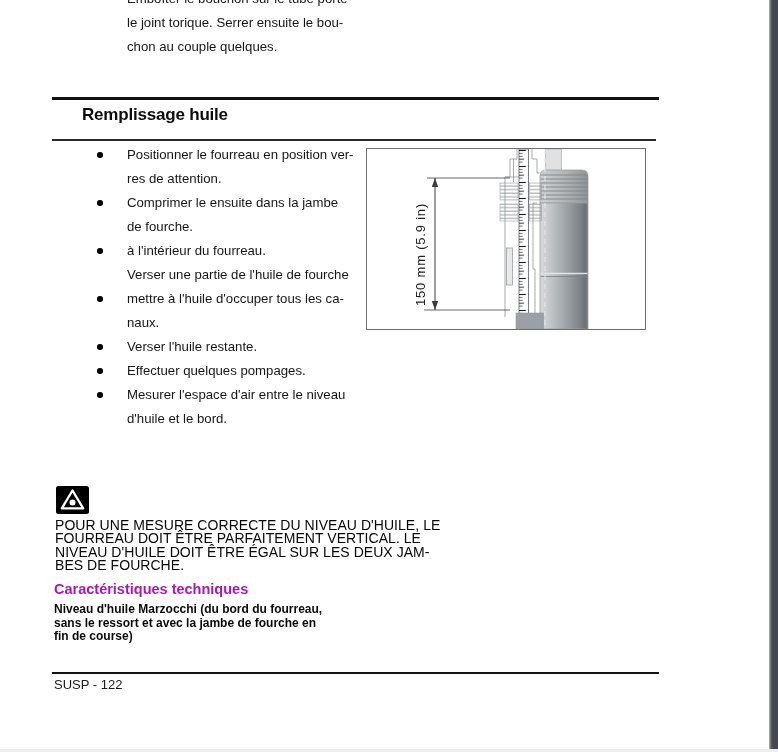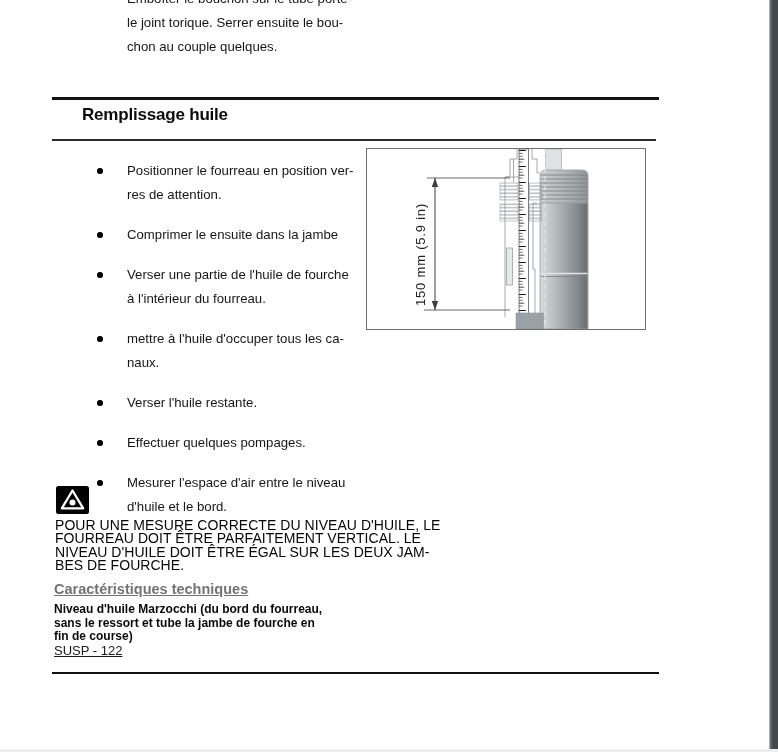--- a/index.html
+++ b/index.html
@@ -9,37 +9,37 @@
     font-family:"Liberation Sans", sans-serif;
     -webkit-font-smoothing:antialiased;
   }
   .abs{position:absolute;}
 
   
   .bodytext{font-size:13.2px;line-height:24px;color:#161616;}
   .line{white-space:nowrap;}
 
   
-  .step{position:relative;margin-top:16px;}
+  .step{position:relative;}
   .bullet{
     position:absolute;left:-30px;top:9px;width:5.5px;height:5.5px;
     border-radius:50%;background:#000;
   }
 
   
   .rule{background:#121212;}
 
   
   .h1{font-size:17px;font-weight:bold;color:#0c0c0c;letter-spacing:-0.2px;white-space:nowrap;}
 
   
   .caution{font-size:14px;font-weight:normal;line-height:13.4px;color:#060606;letter-spacing:0.05px;}
 
   
-  .h2{font-size:14.5px;font-weight:bold;color:#737373;white-space:nowrap;text-decoration:underline;}
+  .h2{font-size:14.5px;font-weight:bold;color:#a21caf;white-space:nowrap;}
   .specs{font-size:12px;font-weight:bold;line-height:13.7px;color:#0a0a0a;}
 
   
   .footer{font-size:13px;color:#1b1b1b;white-space:nowrap;}
 
   
   .figbox{
     left:366px;top:148px;width:280px;height:182px;
     border:1px solid #6e6e6e;box-sizing:border-box;background:#fff;
   }
@@ -69,25 +69,26 @@
 
 <div class="abs bodytext" style="left:127px;top:143px;width:256px;">
   <div class="step">
     <span class="bullet"></span>
     <div class="line">Positionner le fourreau en position ver-</div>
     <div class="line">res de attention.</div>
   </div>
   <div class="step">
     <span class="bullet"></span>
     <div class="line">Comprimer le ensuite dans la jambe</div>
-  </div>
-  <div class="step">
-    <span class="bullet"></span>
+    <div class="line">de fourche.</div>
+  </div>
+  <div class="step">
+    <span class="bullet"></span>
+    <div class="line">à l'intérieur du fourreau.</div>
     <div class="line">Verser une partie de l'huile de fourche</div>
-    <div class="line">à l'intérieur du fourreau.</div>
   </div>
   <div class="step">
     <span class="bullet"></span>
     <div class="line">mettre à l'huile d'occuper tous les ca-</div>
     <div class="line">naux.</div>
   </div>
   <div class="step">
     <span class="bullet"></span>
     <div class="line">Verser l'huile restante.</div>
   </div>
@@ -194,21 +195,21 @@
 <div class="abs caution" style="left:55px;top:519px;width:320px;">
   <div class="line">POUR UNE MESURE CORRECTE DU NIVEAU D'HUILE, LE</div>
   <div class="line">FOURREAU DOIT ÊTRE PARFAITEMENT VERTICAL. LE</div>
   <div class="line">NIVEAU D'HUILE DOIT ÊTRE ÉGAL SUR LES DEUX JAM-</div>
   <div class="line">BES DE FOURCHE.</div>
 </div>
 
 <div class="abs h2" style="left:54px;top:581px;">Caractéristiques techniques</div>
 <div class="abs specs" style="left:54px;top:603px;width:330px;">
   <div class="line">Niveau d'huile Marzocchi (du bord du fourreau,</div>
-  <div class="line">sans le ressort et tube la jambe de fourche en</div>
+  <div class="line">sans le ressort et avec la jambe de fourche en</div>
   <div class="line">fin de course)</div>
 </div>
 
 <div class="abs rule" style="left:52px;top:672px;width:607px;height:2px;"></div>
-<div class="abs footer" style="left:54px;top:643px;text-decoration:underline;">SUSP - 122</div>
+<div class="abs footer" style="left:54px;top:677px;">SUSP - 122</div>
 
 <div class="abs edge-strip"></div>
 <div class="abs bottom-edge"></div>
 
 </body></html>

